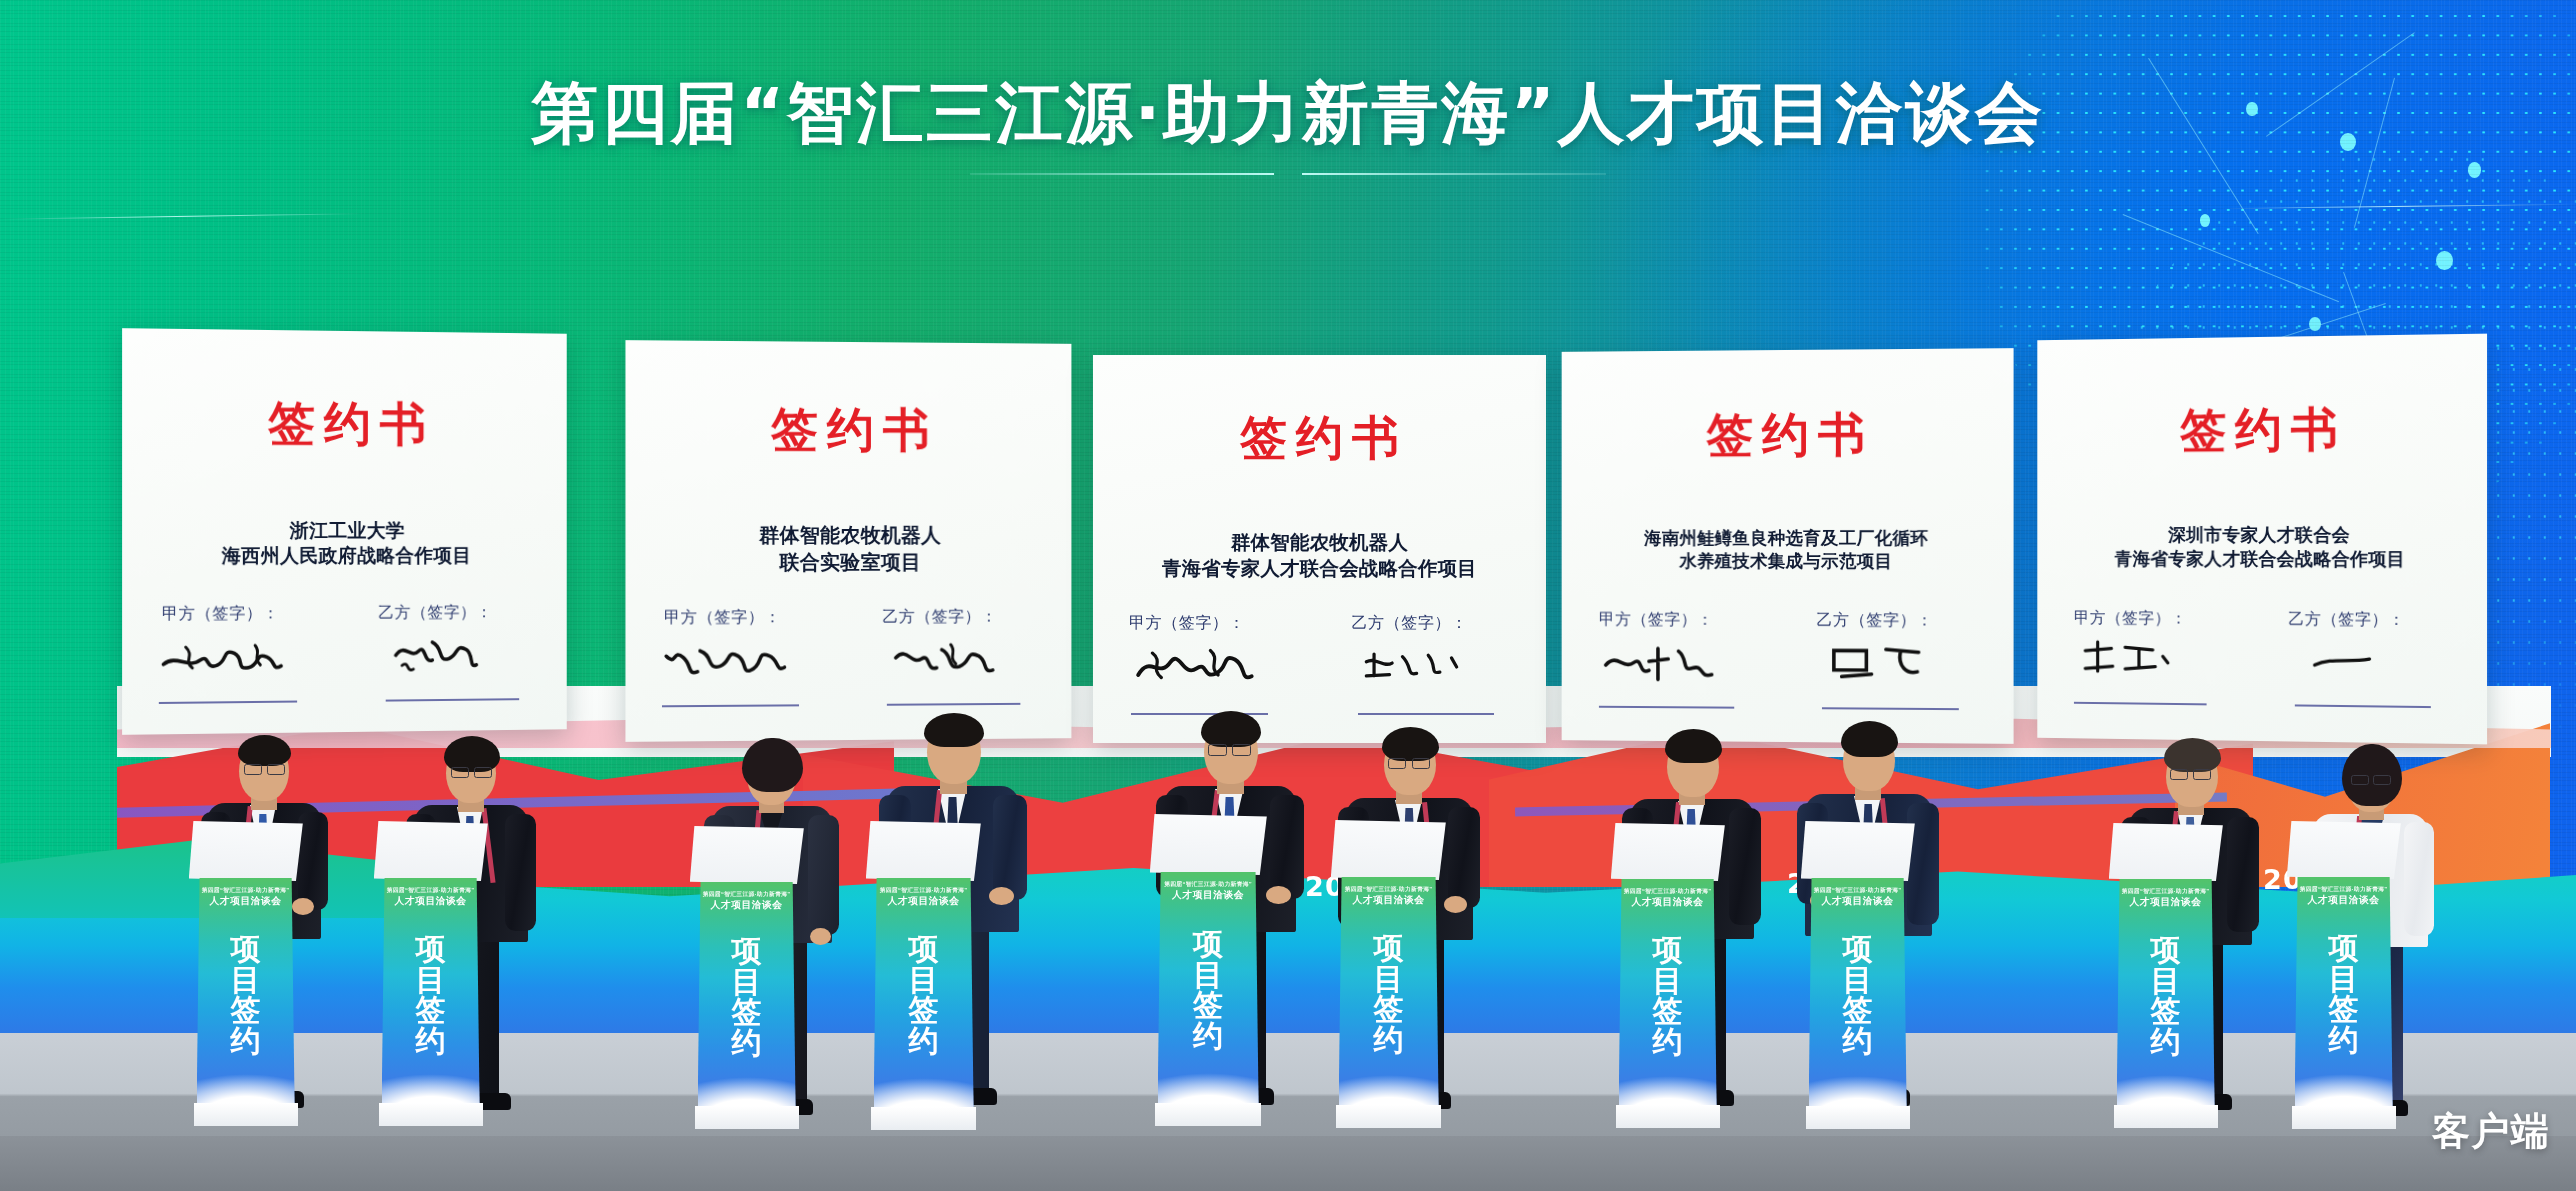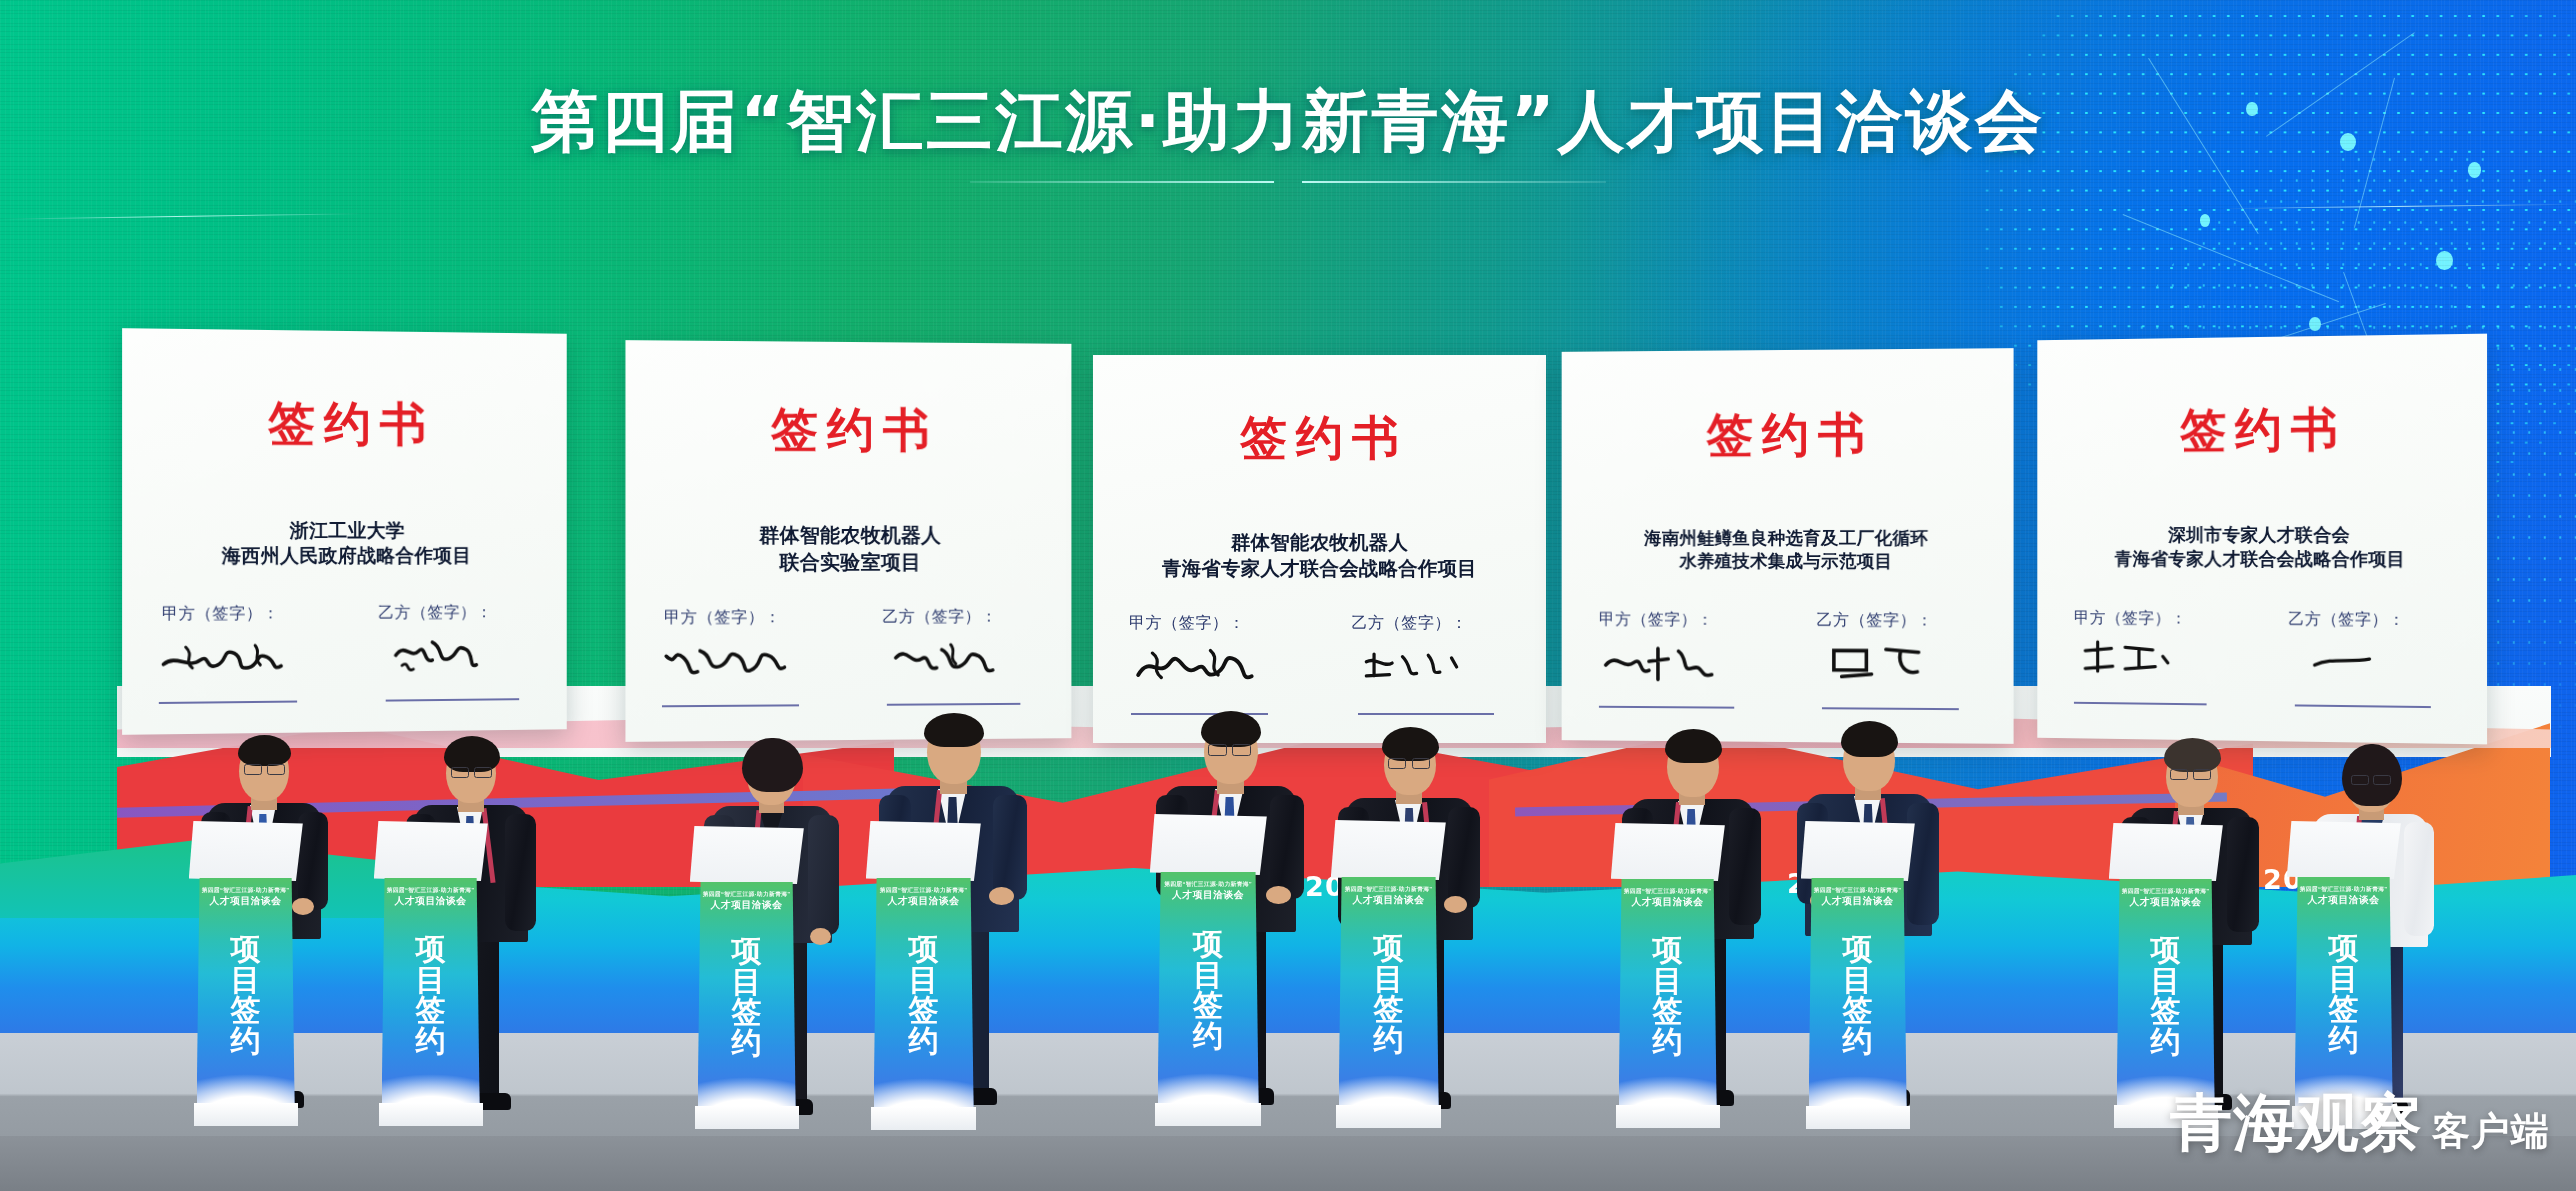--- a/index.html
+++ b/index.html
@@ -56,21 +56,21 @@
             mask-image: radial-gradient(circle at 40% 40%, #000 0 50%, rgba(0,0,0,0) 78%);
     opacity:.8;
   }
   .netline{ position:absolute; background:rgba(150,245,255,.5); height:1px; transform-origin:0 0; }
   .netnode{ position:absolute; border-radius:50%; background:rgba(120,250,255,.95); }
 
   
   .sweep{ position:absolute; height:1.3px; background:linear-gradient(to right, rgba(190,255,250,0), rgba(210,255,252,.85), rgba(190,255,250,0)); }
 
   
-  #titleblock{ position:absolute; left:0; top:8px; width:2576px; text-align:center; }
+  #titleblock{ position:absolute; left:0; top:0; width:2576px; text-align:center; }
   #title-cn{
     margin-top:76px;
     font-size:67px; line-height:1.12; font-weight:700; color:#ffffff;
     letter-spacing:2.6px;
     text-shadow:0 0 17px rgba(0,120,120,.40), 0 3.2px 9px rgba(0,60,60,.35);
     font-family:"DejaVu Sans","Liberation Sans",sans-serif;
   }
   #title-en{
     margin-top:14.2px; font-size:30px; font-weight:700; color:#f2fffb;
     letter-spacing:4.2px;
@@ -685,20 +685,17 @@
         <span>目</span>
         <span>签</span>
         <span>约</span>
       </div>
       <div class="pod-snow"></div>
     </div>
     <div class="pod-base" style="left:0;top:285px;width:104px;height:23px;"></div>
   </div>
 
   <div id="watermark">
-    <div id="wm-main">
-      <span>青海观察</span>
-    </div>
     <div id="wm-sub">客户端</div>
   </div>
 
 </div>
 
 
 </body></html>

